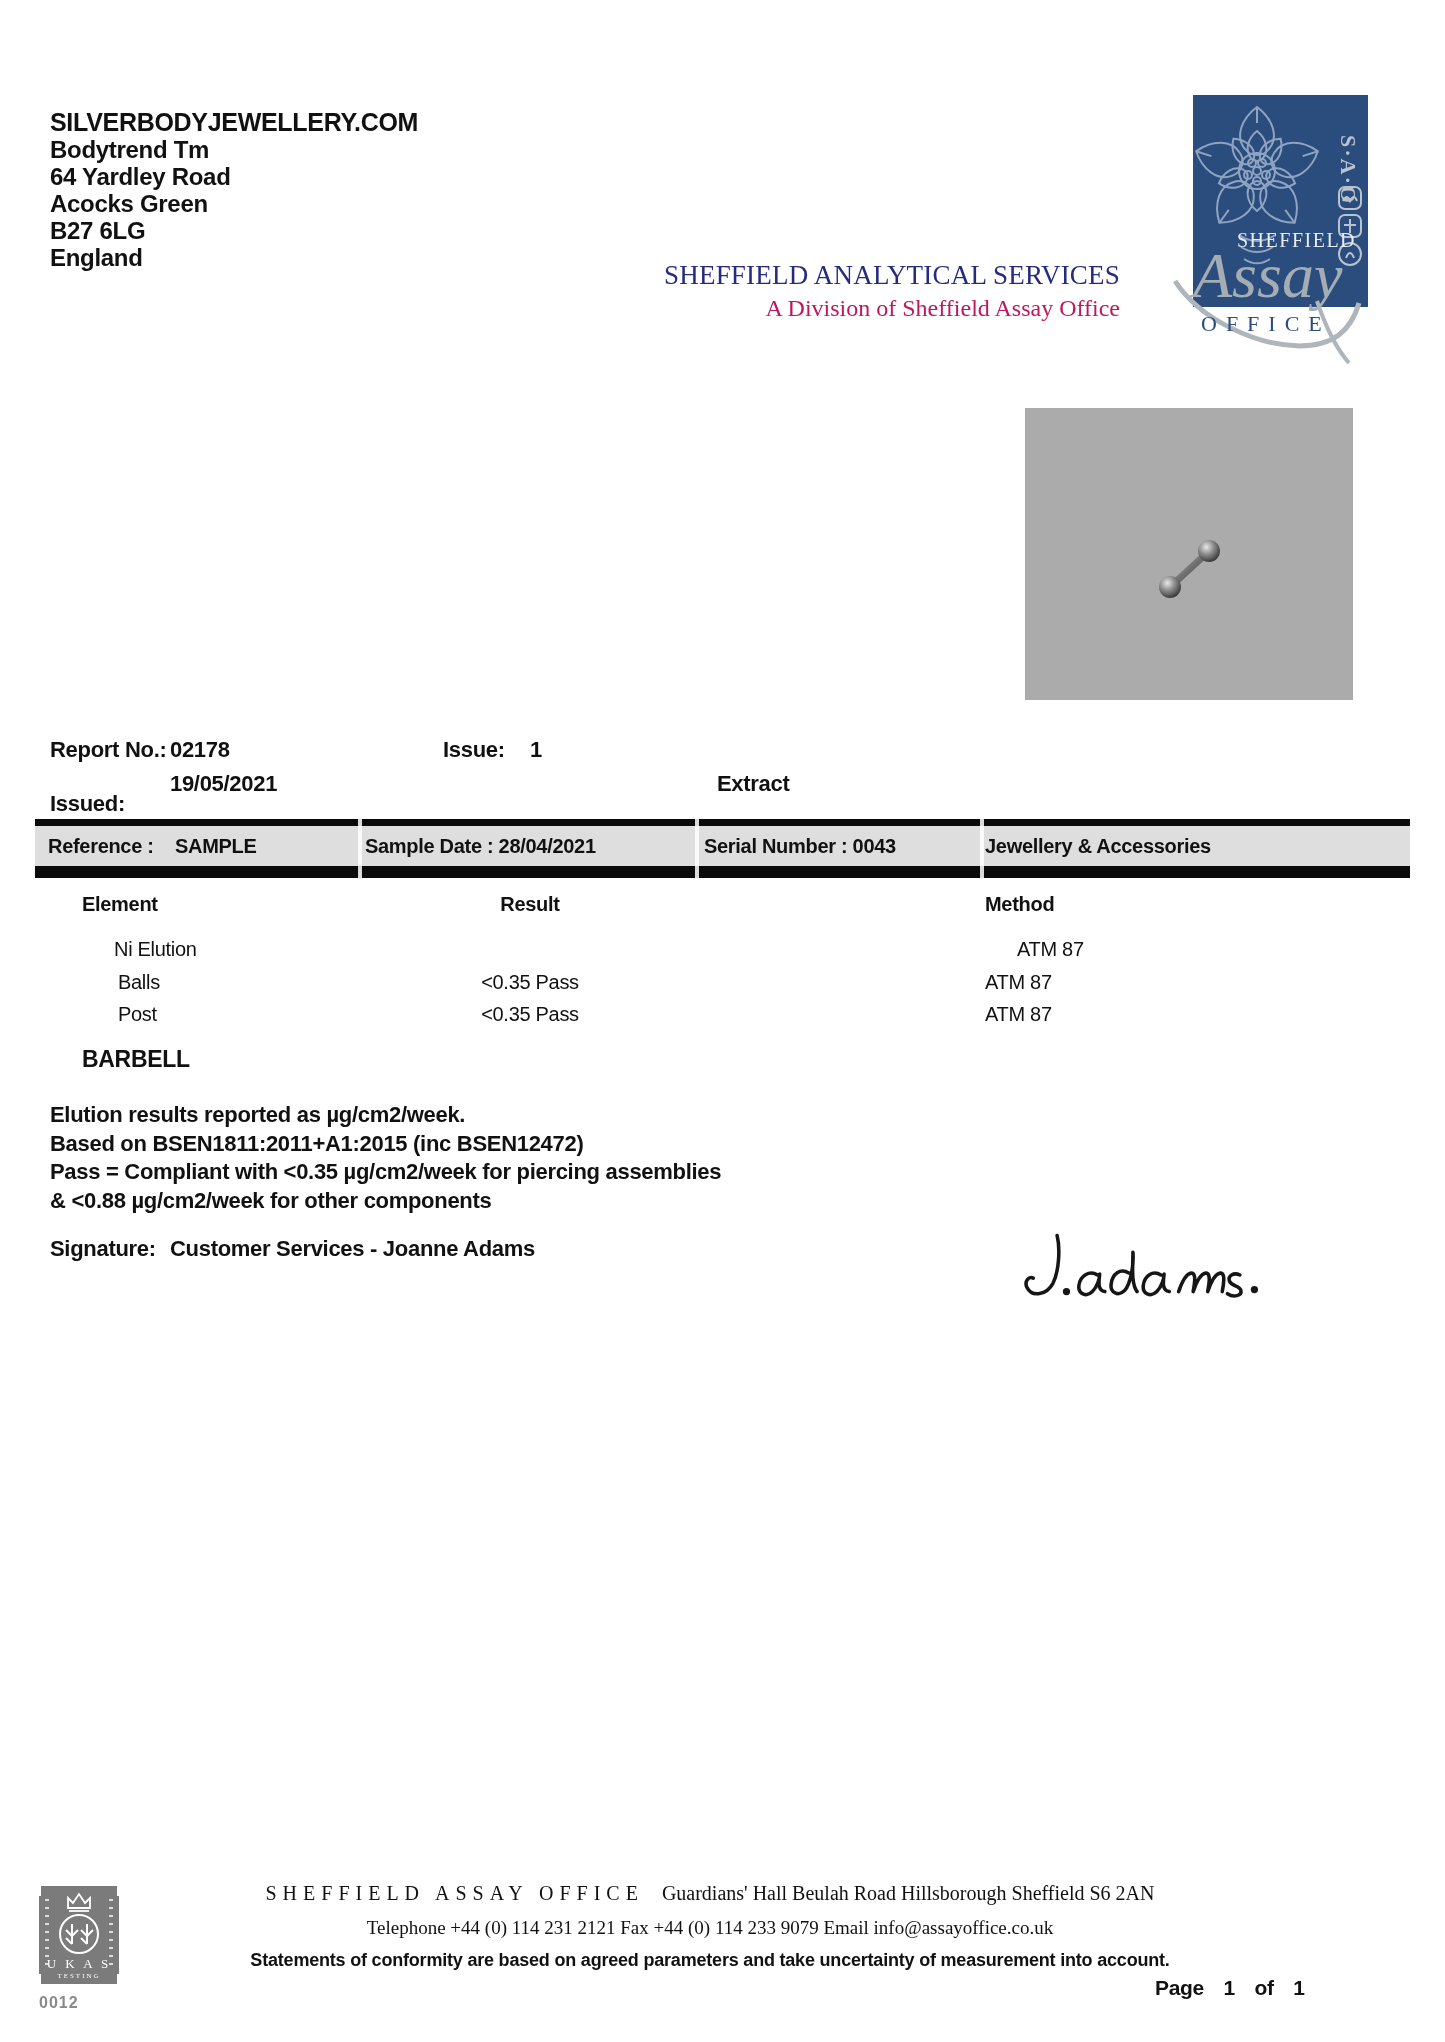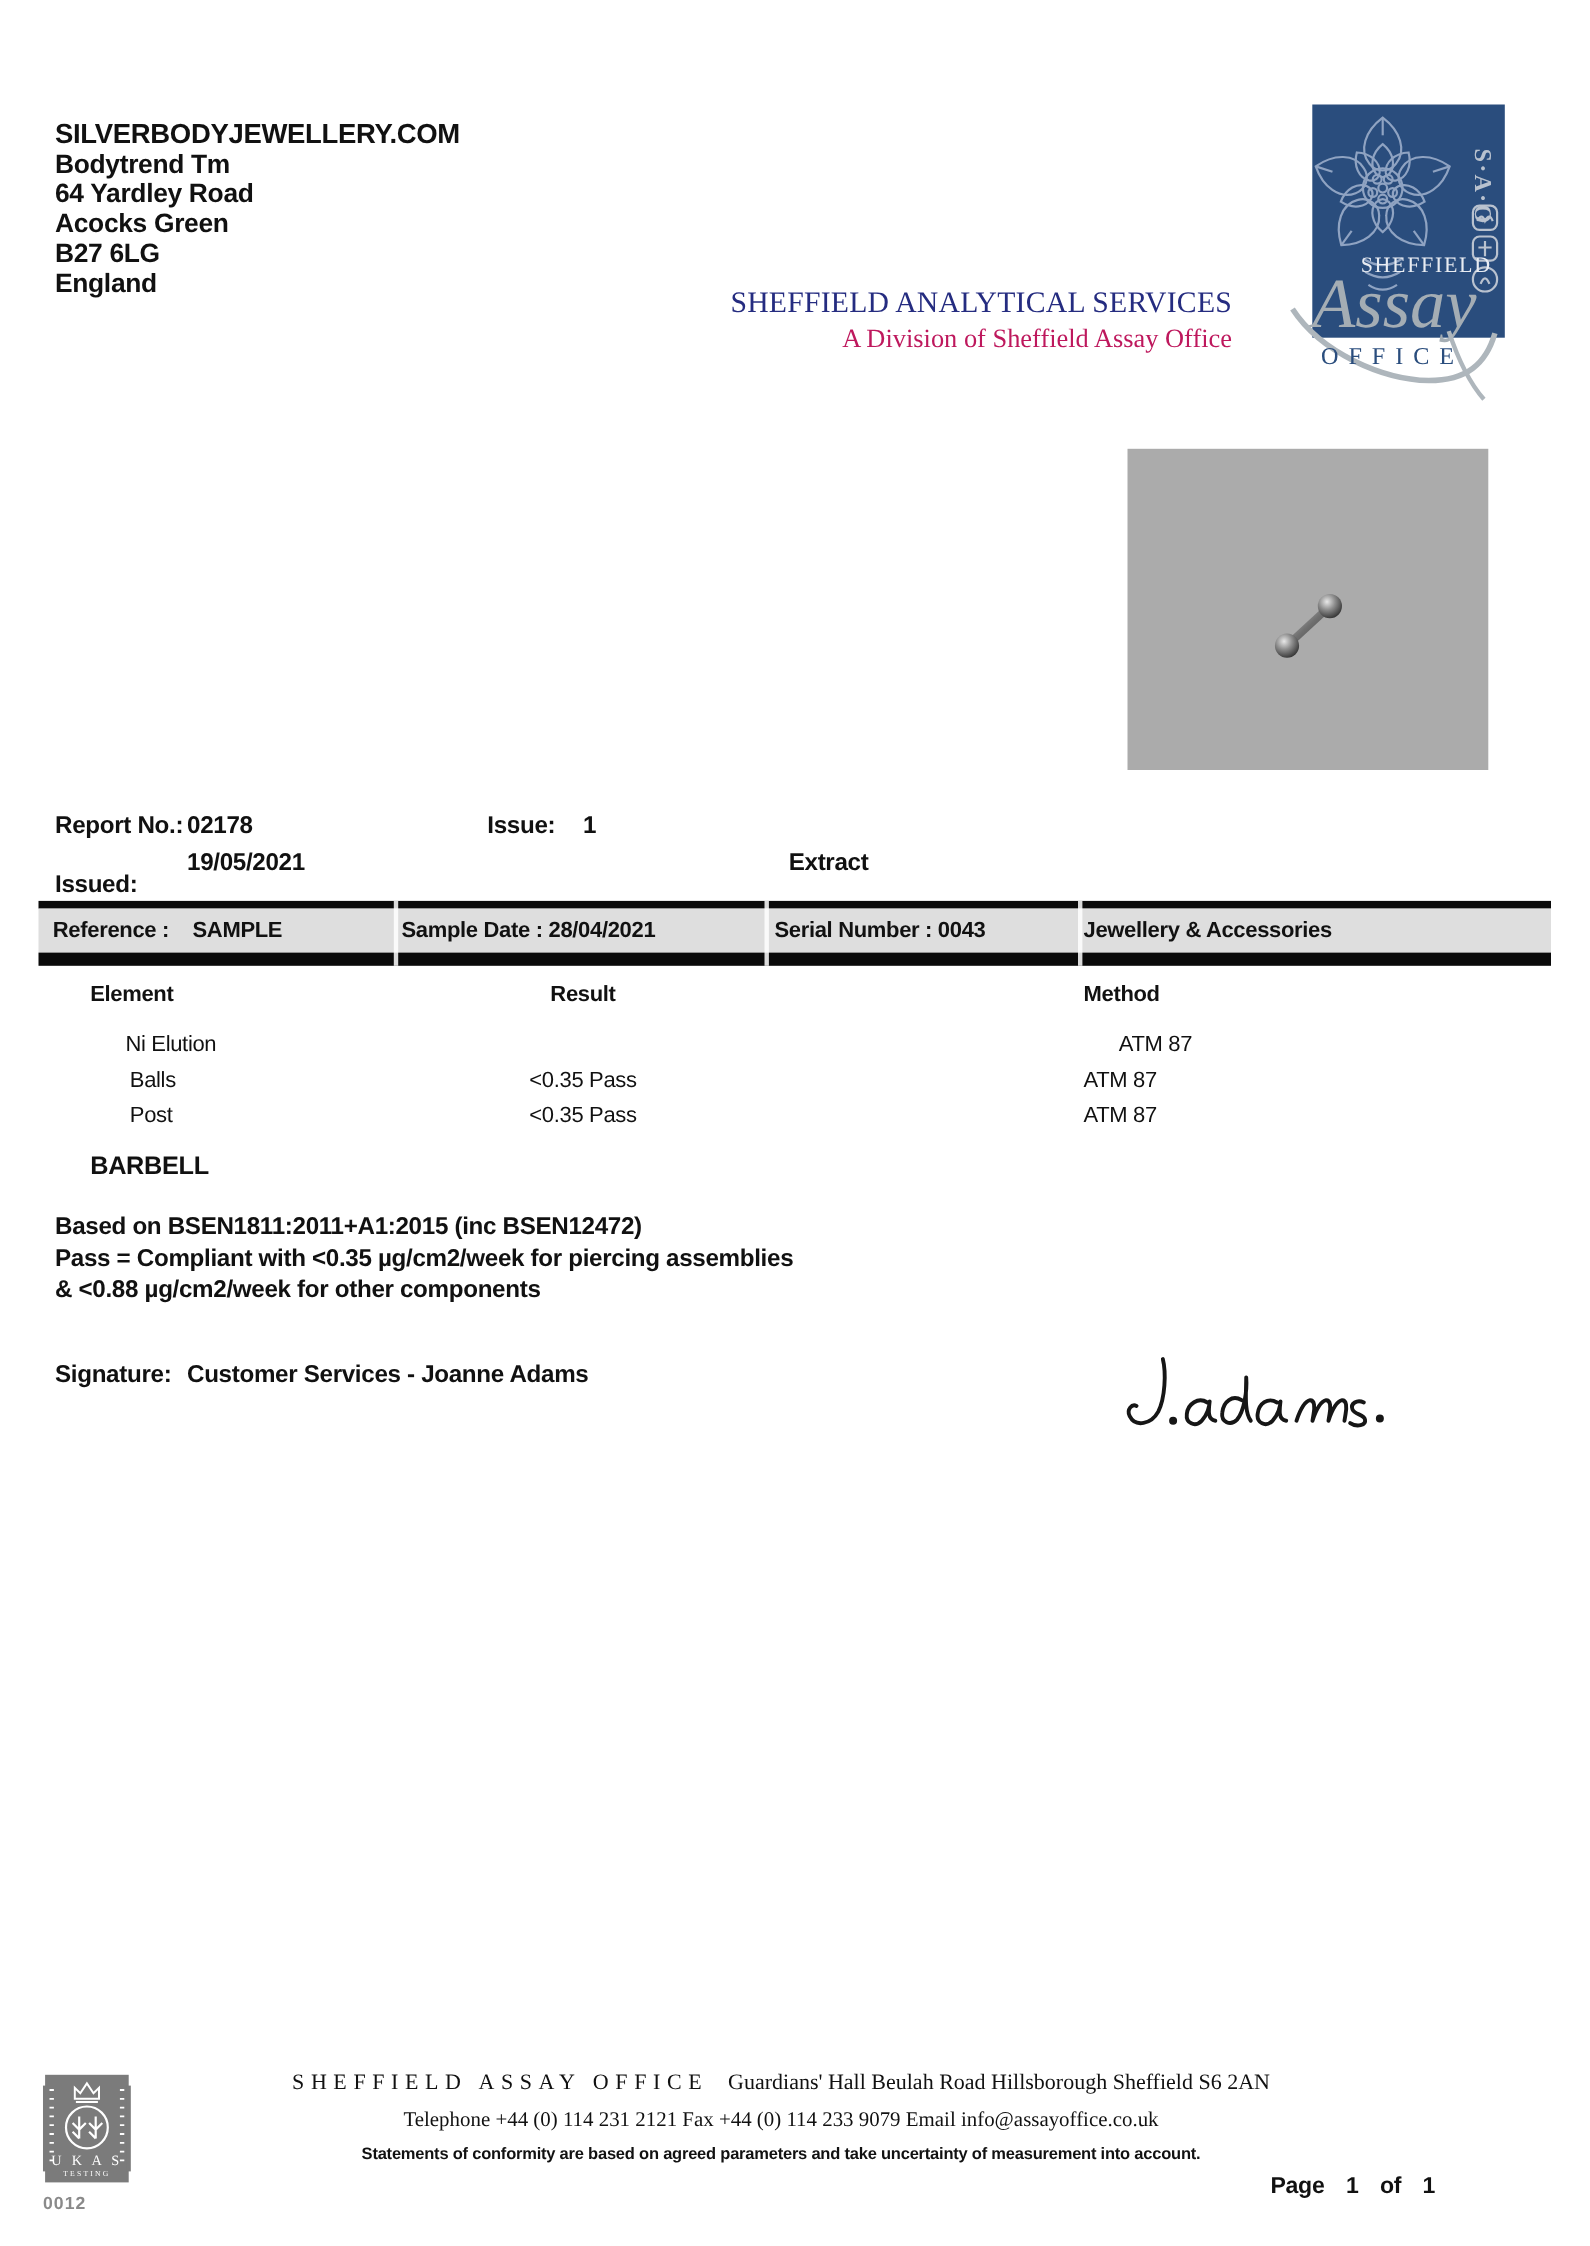--- a/index.html
+++ b/index.html
@@ -61,21 +61,21 @@
   .sigrow .lab{position:absolute;left:50px;}
   .sigrow .val{position:absolute;left:170px;}
   .sig-hand{position:absolute;left:1000px;top:1220px;width:270px;height:110px;}
 
   
   .foot{position:absolute;left:140px;width:1140px;text-align:center;
         font-family:"Liberation Serif", serif;white-space:nowrap;}
   .f1{top:1882px;font-size:20px;}
   .f1 .office{letter-spacing:6px;margin-right:18px;}
   .f2{top:1917px;font-size:19px;}
-  .f3{top:1950px;font-family:"Liberation Sans", sans-serif;font-weight:bold;font-size:15px;letter-spacing:-0.2px;}
+  .f3{top:1950px;font-family:"Liberation Sans", sans-serif;font-weight:bold;font-size:18px;letter-spacing:-0.2px;}
   .pageno{position:absolute;left:1155px;top:1976px;font-weight:bold;font-size:21px;letter-spacing:-0.3px;}
   .pageno span{margin-right:14px;}
   .ukas{position:absolute;left:39px;top:1886px;width:64px;height:125px;text-align:left;}
   .ukas .num{color:#8a8a8a;font-size:16px;font-weight:bold;letter-spacing:1px;margin-top:2px;}
 </style>
 </head>
 <body>
 
 <div class="page">
 
@@ -204,20 +204,21 @@
     <span class="c-met r-1">ATM 87</span>
 
     <span class="c-el-ind r-2">Post</span>
     <span class="c-res r-2">&lt;0.35 Pass</span>
     <span class="c-met r-2">ATM 87</span>
   </div>
 
   <div class="item-name">BARBELL</div>
 
   <div class="notes">
+    <div>Elution results reported as µg/cm2/week.</div>
     <div>Based on BSEN1811:2011+A1:2015 (inc BSEN12472)</div>
     <div>Pass = Compliant with &lt;0.35 µg/cm2/week for piercing assemblies</div>
     <div>&amp; &lt;0.88 µg/cm2/week for other components</div>
   </div>
 
   <div class="sigrow">
     <span class="lab">Signature:</span>
     <span class="val">Customer Services - Joanne Adams</span>
   </div>
   <div class="sig-hand" aria-label="J. adams.">

